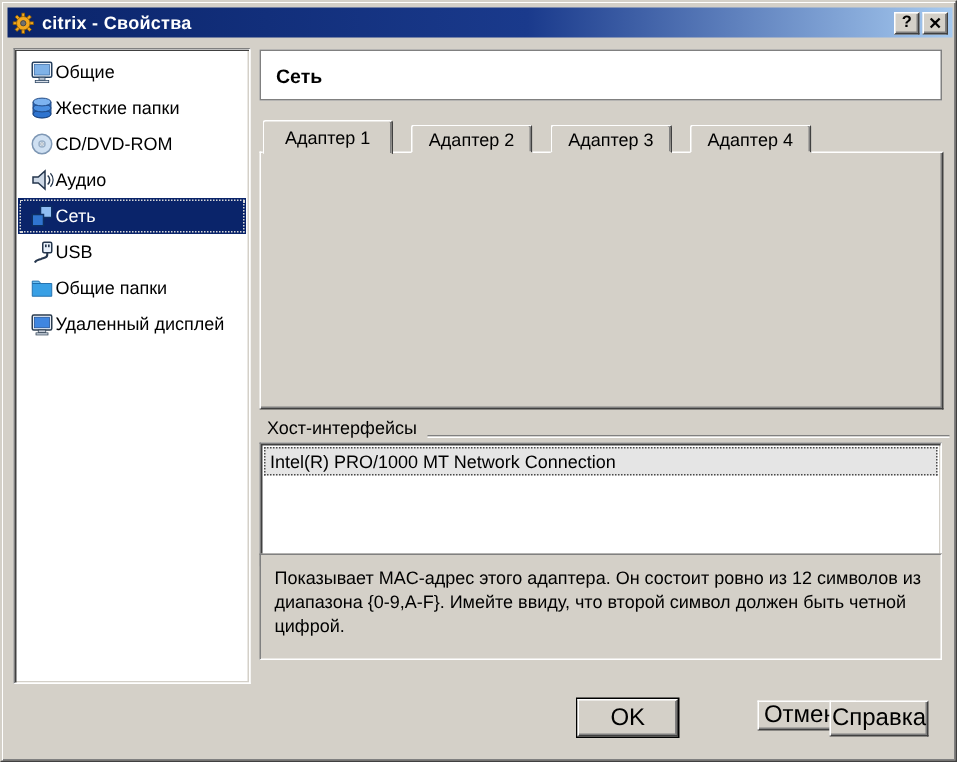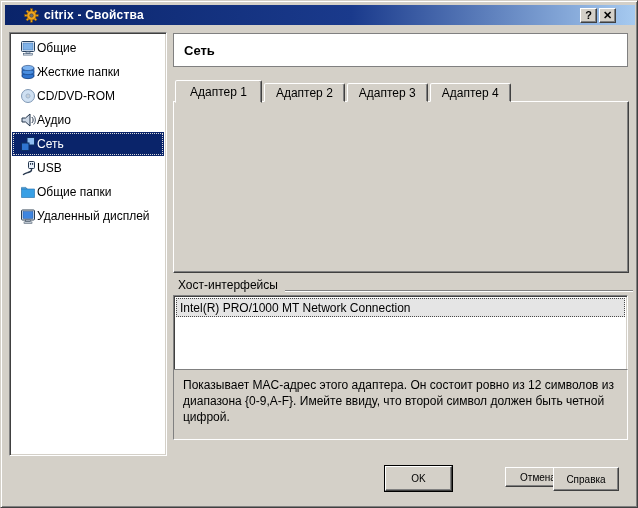--- a/index.html
+++ b/index.html
@@ -9,21 +9,21 @@
     position:relative; width:638px; height:508px; background:#d4d0c8;
     border:1px solid; border-color:#d4d0c8 #404040 #404040 #d4d0c8;
     box-shadow: inset 1px 1px 0 #ffffff, inset -1px -1px 0 #808080;
     font-size:12px; color:#000; overflow:hidden;
   }
 
   
   .titlebar {
     position:absolute; left:4px; top:4px; width:630px; height:20px;
     background:linear-gradient(90deg,#0a246a 0%,#1a3a8c 55%,#a6caf0 100%);
-    display:flex; align-items:center; padding:0 19px;
+    display:flex; align-items:center; padding:0 3px;
   }
   .title-icon { width:15px; height:15px; margin-right:5px; flex:none; }
   .title-text { color:#fff; font-weight:bold; font-size:12px; flex:1;
     white-space:nowrap; overflow:hidden; letter-spacing:.2px; }
   .title-btn {
     width:17px; height:15px; margin-left:2px; background:#d4d0c8;
     border:1px solid; border-color:#fff #404040 #404040 #fff;
     box-shadow: inset -1px -1px 0 #808080;
     display:flex; align-items:center; justify-content:center;
     font-weight:bold; font-size:11px; color:#000; cursor:default; flex:none;
@@ -56,21 +56,21 @@
   .page-header {
     position:absolute; left:172px; top:32px; width:455px; height:34px;
     background:#fff; border:1px solid #808080;
     display:flex; align-items:center; padding-left:10px;
     font-weight:bold; font-size:13px;
   }
 
   
   .tabs { position:absolute; left:174px; top:78px; height:23px; display:flex; align-items:flex-end; z-index:2; }
   .tab {
-    height:19px; margin-bottom:0; padding:0 11px; margin-right:2px;
+    height:19px; margin-bottom:0; padding:0 11px; margin-right:12px;
     background:#d4d0c8; display:flex; align-items:center;
     border:1px solid; border-color:#fff #404040 transparent #fff;
     border-top-left-radius:2px; border-top-right-radius:2px;
     box-shadow: inset -1px 0 0 #808080; cursor:default; white-space:nowrap;
   }
   .tab.active { height:23px; padding:0 14px; margin-bottom:-1px; z-index:3; }
 
   
   .tab-panel {
     position:absolute; left:172px; top:100px; width:456px; height:172px;
@@ -101,21 +101,21 @@
 
   .text-input { position:absolute; width:212px; height:20px;
     font-family:"Liberation Sans", sans-serif; font-size:12px;
     padding:0 0 0 4px; outline:none; }
 
   .push-btn {
     position:absolute; background:#d4d0c8;
     border:1px solid; border-color:#fff #404040 #404040 #fff;
     box-shadow: inset -1px -1px 0 #808080;
     display:flex; align-items:center; justify-content:center;
-    font-size:10px; cursor:default; white-space:nowrap;
+    font-size:16px; cursor:default; white-space:nowrap;
   }
   .push-btn.default { box-shadow: inset -1px -1px 0 #808080, 0 0 0 1px #000; }
 
   
   .group-header { position:absolute; left:177px; top:277px; width:455px; height:14px;
     display:flex; align-items:flex-end; gap:7px; }
   .group-header .gl { white-space:nowrap; }
   .group-header .etch { flex:1; height:2px; border-top:1px solid #808080; border-bottom:1px solid #fff; margin-top:1px; }
 
   .iface-list { position:absolute; left:172px; top:294px; width:455px; height:83px; padding:2px; }

